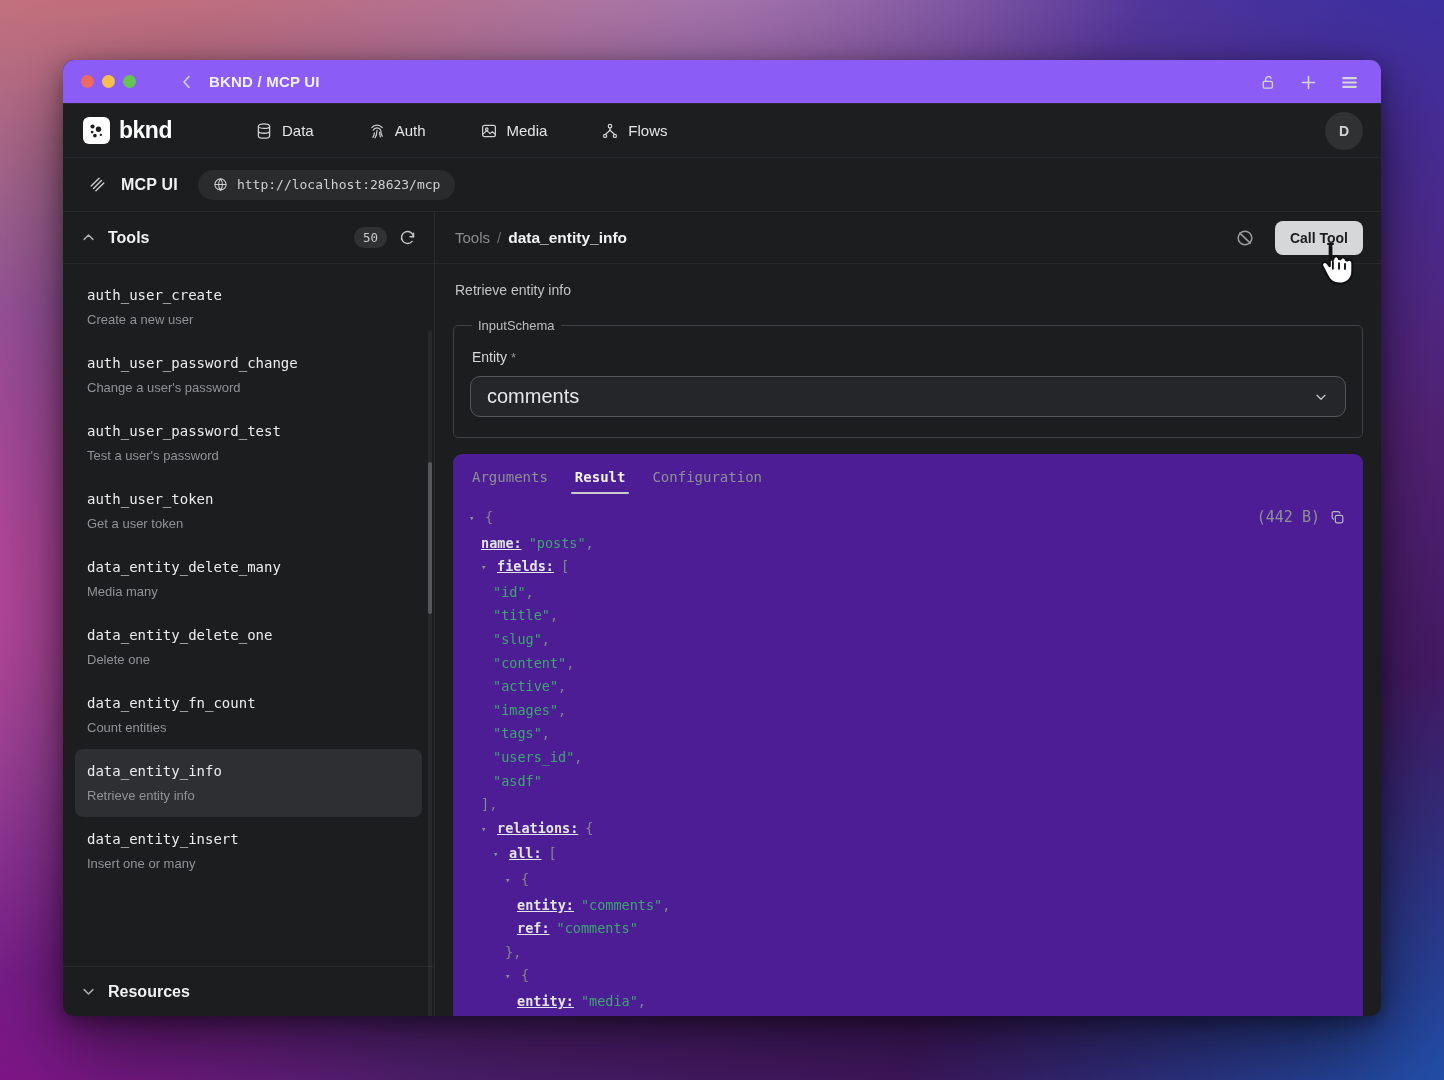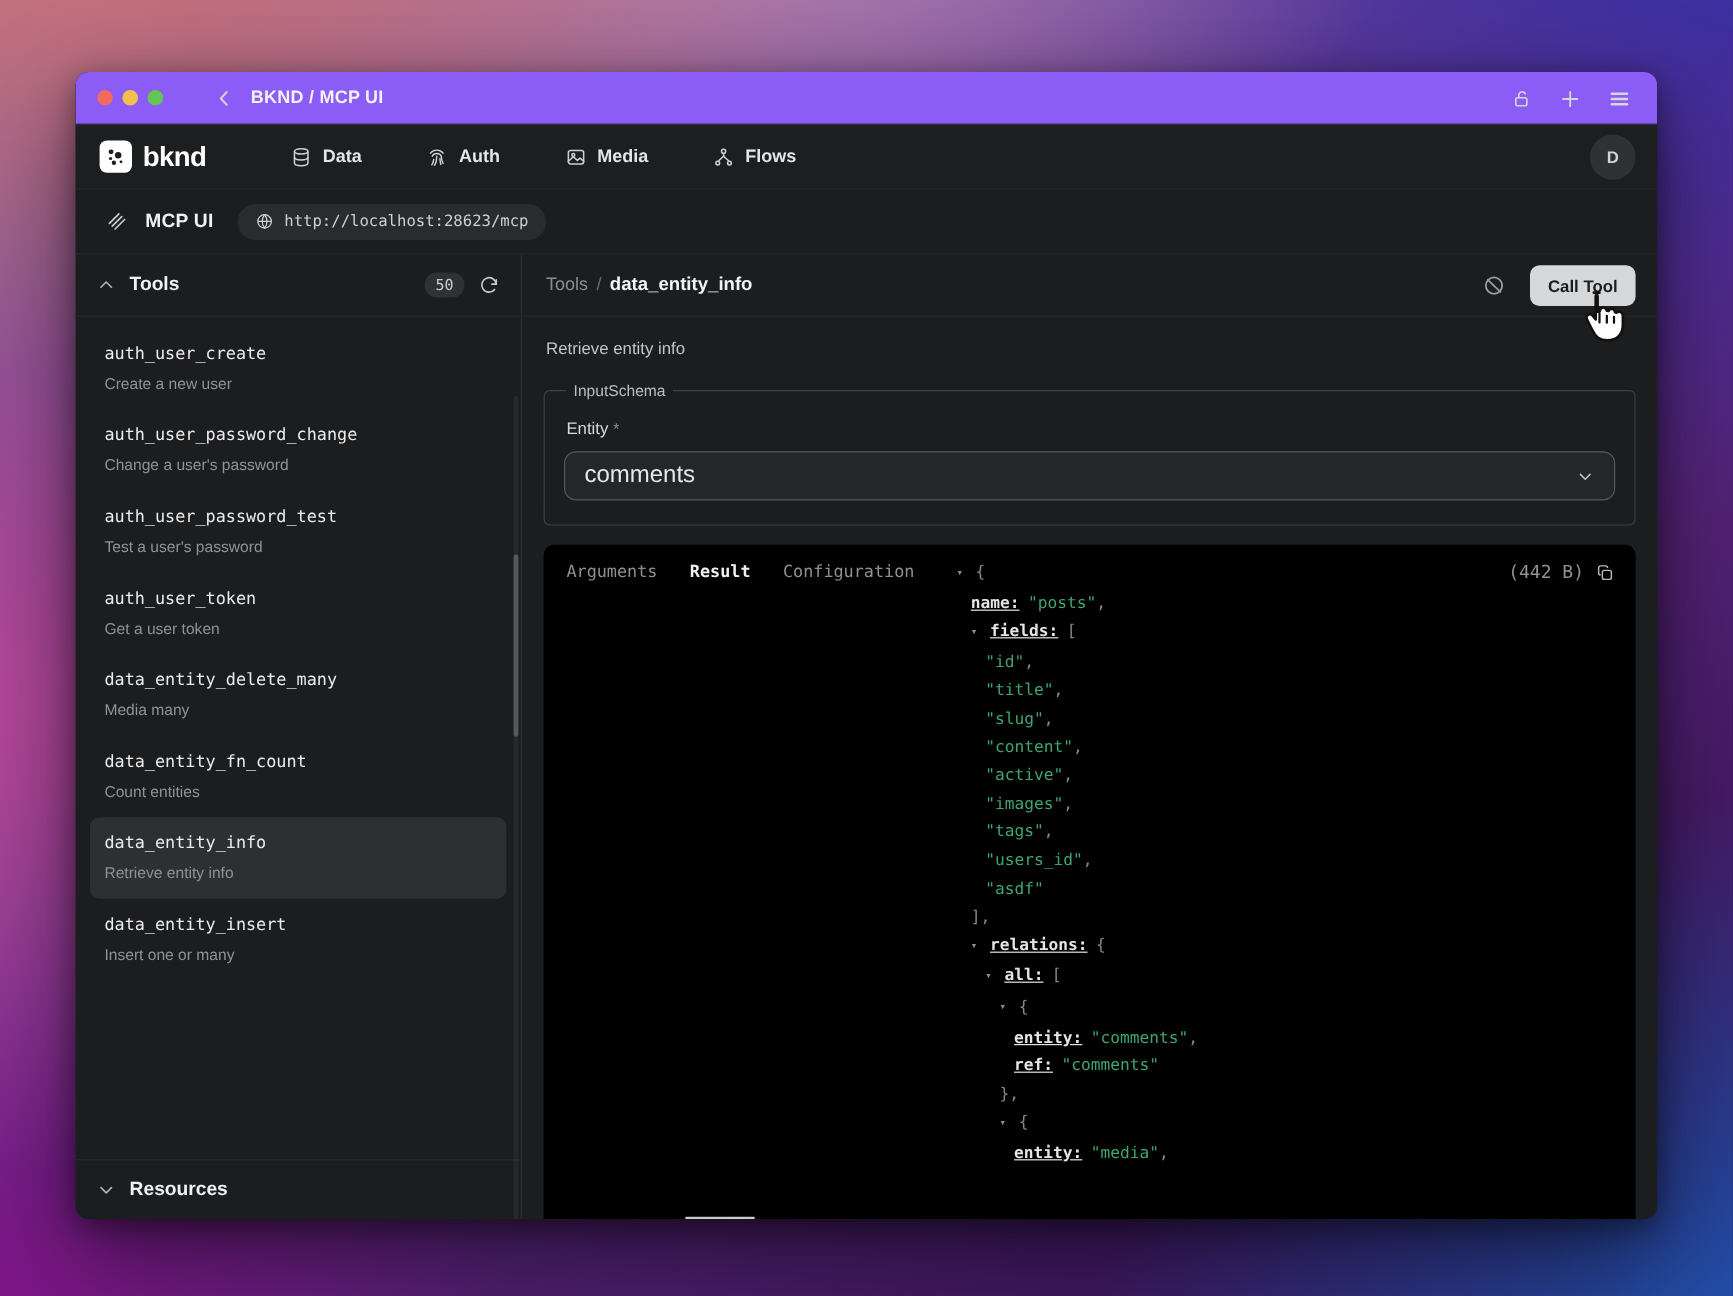--- a/index.html
+++ b/index.html
@@ -32,26 +32,26 @@
   .titlebar{ height:44px; flex:0 0 44px; background:#8b5cf6; border-bottom:1px solid #2a2b2d;
     display:flex; align-items:center; position:relative; }
   .traffic{ display:flex; gap:8px; margin-left:18px; }
   .traffic span{ width:13px; height:13px; border-radius:50%; display:block; }
   .back-btn{ margin-left:42px; color:#cfd0d2; display:flex; align-items:center; }
   .win-title{ margin-left:13px; color:#f1f2f3; font-size:15px; font-weight:600; letter-spacing:.2px; }
   .titlebar-right{ position:absolute; right:22px; top:0; height:44px; display:flex; align-items:center; gap:22px; color:#d6d7d8; }
 
   
   .appnav{ height:54px; flex:0 0 54px; background:#1d1e20; border-bottom:1px solid #26272a;
-    display:flex; align-items:center; padding:0 20px; position:relative; }
+    display:flex; align-items:center; padding:0 20px; position:relative;gap:13px; }
   .brand{ display:flex; align-items:center; gap:9px; }
   .brand-mark{ width:27px; height:27px; background:#fff; border-radius:6px; display:flex; align-items:center; justify-content:center; }
   .brand-text{ color:#fff; font-size:23px; font-weight:800; letter-spacing:-.5px; }
   .nav-items{ display:flex; gap:54px; margin-left:70px; }
-  .nav-item{ display:flex; align-items:center; gap:9px; color:#e4e5e6; font-size:15px; font-weight:700; cursor:pointer; }
+  .nav-item{ display:flex; align-items:center; gap:9px; color:#e4e5e6; font-size:15px; font-weight:400; cursor:pointer; }
   .nav-item svg{ color:#cfd0d2; }
   .avatar{ position:absolute; right:18px; width:38px; height:38px; border-radius:50%; background:#2f3133;
     color:#d2d3d5; font-size:14px; font-weight:600; display:flex; align-items:center; justify-content:center; }
 
   
   .subheader{ height:54px; flex:0 0 54px; background:#1c1d1f; border-bottom:1px solid #28292b;
     display:flex; align-items:center; padding:0 25px; gap:14px; }
   .subheader .sub-title{ color:#f0f1f2; font-size:16px; font-weight:700; letter-spacing:.2px; }
   .url-pill{ margin-left:6px; height:30px; background:#2a2b2d; border-radius:15px; display:flex; align-items:center;
     gap:9px; padding:0 15px; color:#cfd0d1; font-size:13px; }
@@ -91,21 +91,21 @@
 
   fieldset.schema{ margin-top:20px; border:1px solid #3e4043; border-radius:5px; padding:10px 16px 20px 16px; }
   fieldset.schema legend{ color:#bcbdbf; font-size:13px; padding:0 6px; margin-left:2px; }
   .field-label{ color:#d8d9da; font-size:14px; margin:6px 0 0 2px; }
   .req{ color:#8d8f92; margin-left:4px; font-size:13px; }
   .select{ margin-top:11px; height:41px; background:#242629; border:1px solid #56585b; border-radius:10px;
     display:flex; align-items:center; padding:0 16px; color:#e6e7e8; font-size:20px; cursor:pointer; }
   .select .spacer{ flex:1; }
   .select svg{ color:#c0c1c3; }
 
-  .result-card{ margin-top:16px; background:#000000; border-radius:9px 9px 0 0; flex:1; display:flex; flex-direction:row; min-height:0; }
+  .result-card{ margin-top:16px; background:#4c1d95; border-radius:9px 9px 0 0; flex:1; display:flex; flex-direction:column; min-height:0; }
   .tabs{ display:flex; gap:27px; padding:15px 19px 0 19px; }
   .tab{ font-size:14px; color:#8e9093; padding-bottom:9px; cursor:pointer; position:relative; }
   .tab.active{ color:#f0f1f2; font-weight:700; }
   .tab.active::after{ content:""; position:absolute; left:-4px; right:-4px; bottom:0; height:2px; background:#c9cacc; border-radius:1px; }
 
   .json-panel{ position:relative; padding:12px 18px 0 16px; flex:1; overflow:hidden; font-size:13.5px; }
   .json-line{ line-height:23.6px; white-space:pre; color:#85888b; }
   .tri{ display:inline-block; width:11px; font-size:9px; color:#8d9093; margin-right:5px; transform:translateY(-1px); cursor:pointer; }
   .seg-key{ color:#e4e5e6; font-weight:700; margin-right:7px;text-decoration:underline; }
   .seg-string{ color:#3fa571; }
@@ -260,20 +260,24 @@
             <div class="tool-name">auth_user_password_test</div>
             <div class="tool-desc" style="font-family: &quot;Liberation Sans&quot;, sans-serif;">Test a user's password</div>
           </div>
           <div class="tool-item">
             <div class="tool-name">auth_user_token</div>
             <div class="tool-desc" style="font-family: &quot;Liberation Sans&quot;, sans-serif;">Get a user token</div>
           </div>
           <div class="tool-item">
             <div class="tool-name">data_entity_delete_many</div>
             <div class="tool-desc" style="font-family: &quot;Liberation Sans&quot;, sans-serif;">Media many</div>
+          </div>
+          <div class="tool-item">
+            <div class="tool-name">data_entity_delete_one</div>
+            <div class="tool-desc" style="font-family: &quot;Liberation Sans&quot;, sans-serif;">Delete one</div>
           </div>
           <div class="tool-item">
             <div class="tool-name">data_entity_fn_count</div>
             <div class="tool-desc" style="font-family: &quot;Liberation Sans&quot;, sans-serif;">Count entities</div>
           </div>
           <div class="tool-item selected">
             <div class="tool-name">data_entity_info</div>
             <div class="tool-desc" style="font-family: &quot;Liberation Sans&quot;, sans-serif;">Retrieve entity info</div>
           </div>
           <div class="tool-item">

